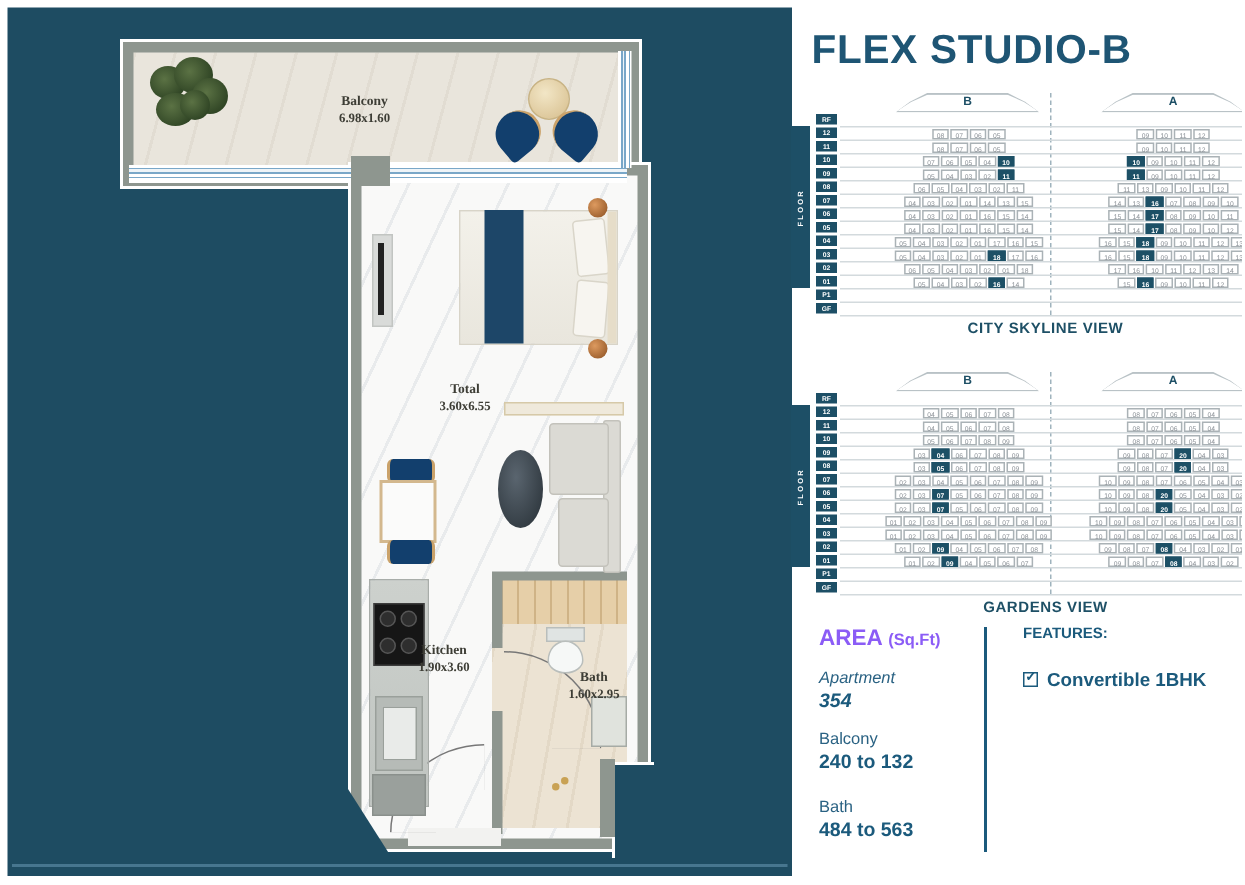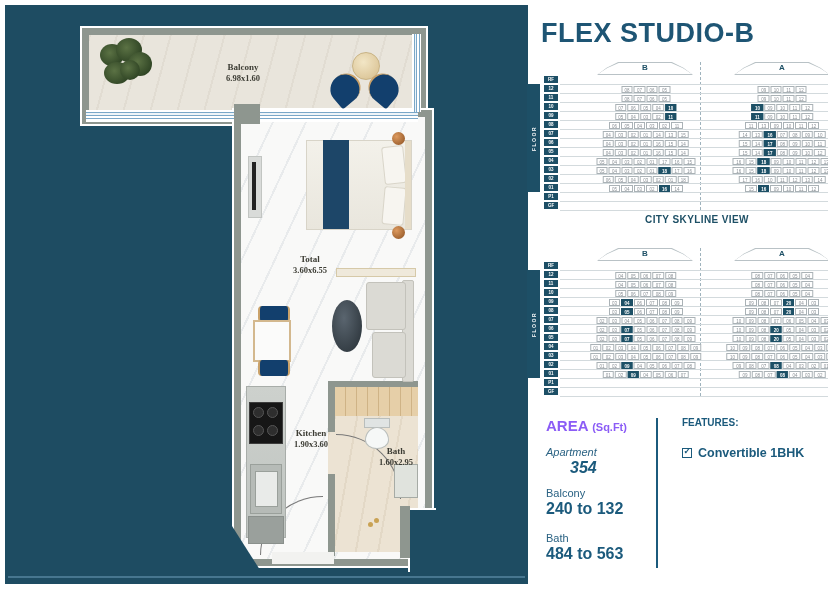--- a/index.html
+++ b/index.html
@@ -77,21 +77,21 @@
   .cellgroup.a{left:83%;transform:translateX(-50%);}
   .cell{min-width:11.5px;height:7px;line-height:7px;text-align:center;font-size:4.5px;color:#8a9096;
       background:#fff;border:0.5px solid #aab2b6;box-sizing:border-box;}
   .cell.hl{background:#1d5066;color:#fff;border-color:#1d5066;font-weight:bold;}
   .caption{position:absolute;top:152px;left:40px;width:260px;text-align:center;
       font-size:10px;font-weight:bold;color:#1e5066;letter-spacing:.4px;}
   
   .area-head{position:absolute;left:546px;top:417px;font-size:15px;font-weight:bold;color:#8b5cf6;}
   .area-head .unit{font-size:11px;}
   .area-item-label{font-size:11px;color:#2a6283;}
-  .area-item-value{font-size:16px;font-weight:bold;color:#1b5a7c;margin-top:1px;text-align:right;}
+  .area-item-value{font-size:13px;font-weight:bold;color:#1b5a7c;margin-top:1px;}
   .area-item{position:absolute;left:546px;}
   .vdivider{position:absolute;left:656px;top:418px;width:2px;height:150px;background:#1b5a7c;}
   .features-head{position:absolute;left:682px;top:417px;font-size:10px;font-weight:bold;color:#1b5a7c;}
   .feature-row{position:absolute;left:682px;top:446px;display:flex;align-items:center;gap:6px;}
   .checkbox{position:relative;width:10px;height:10px;border:1.5px solid #1b5a7c;box-sizing:border-box;}
   .checkbox::after{content:"\2713";position:absolute;left:0.5px;top:-3px;font-size:9px;color:#1b5a7c;font-weight:bold;}
   .feature-label{font-size:12.5px;font-weight:bold;color:#1b5a7c;}
 </style>
 </head>
 <body>
@@ -178,21 +178,21 @@
   <div class="gold-dot" style="left:374px;top:518px;"></div>
 
   <div class="room-label" style="left:203px;top:62px;width:80px;">
     <div>Balcony</div>
     <div class="dim">6.98x1.60</div>
   </div>
   <div class="room-label" style="left:270px;top:254px;width:80px;">
     <div>Total</div>
     <div class="dim">3.60x6.55</div>
   </div>
-  <div class="room-label" style="left:271px;top:428px;width:80px;">
+  <div class="room-label" style="left:256px;top:428px;width:80px;">
     <div>Kitchen</div>
     <div class="dim">1.90x3.60</div>
   </div>
   <div class="room-label" style="left:354px;top:446px;width:84px;">
     <div>Bath</div>
     <div class="dim">1.60x2.95</div>
   </div>
 
   <div class="title">FLEX STUDIO-B</div>
 
@@ -773,20 +773,21 @@
         </div>
         <div class="frow">
           <div class="flabel">P1</div>
           <div class="rowcells"></div>
         </div>
         <div class="frow">
           <div class="flabel">GF</div>
           <div class="rowcells"></div>
         </div>
       </div>
+      <div class="caption">GARDENS VIEW</div>
     </div>
 
   <div class="area-head">
     <span>AREA</span> <span class="unit">(Sq.Ft)</span>
   </div>
   <div class="area-item" style="top:446px;font-style:italic;">
     <div class="area-item-label">Apartment</div>
     <div class="area-item-value">354</div>
   </div>
   <div class="area-item" style="top:487px;">

